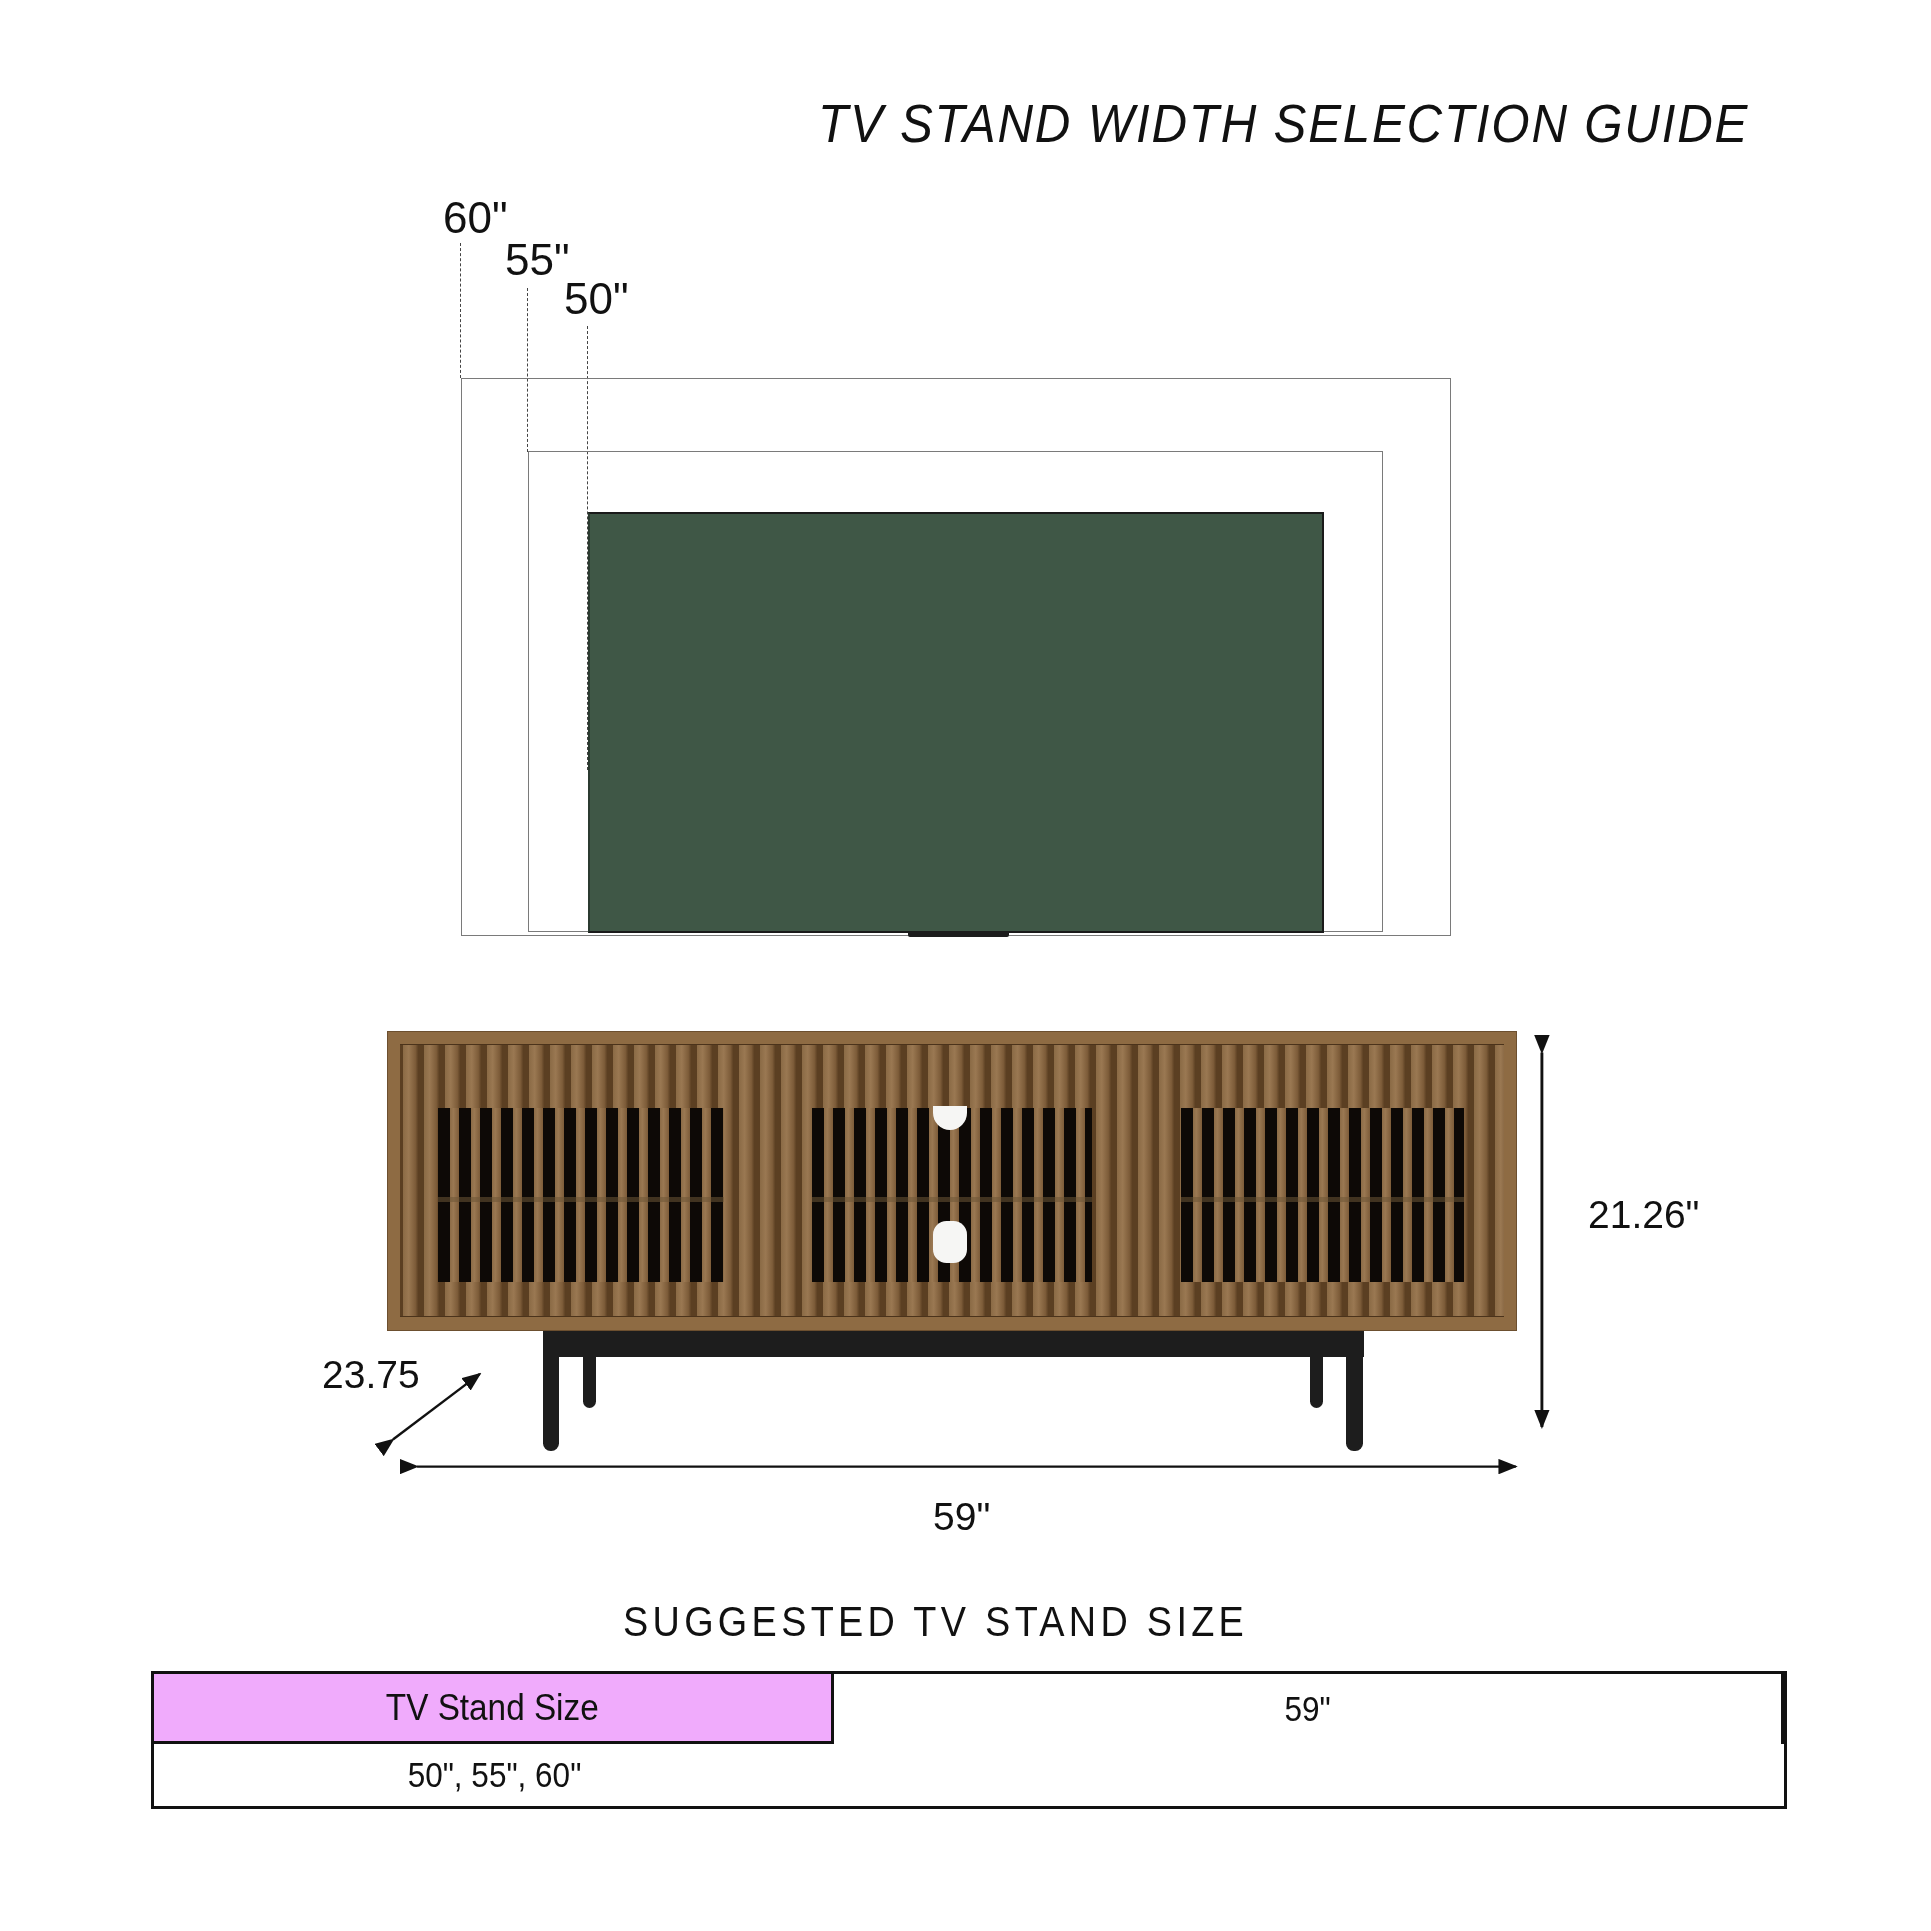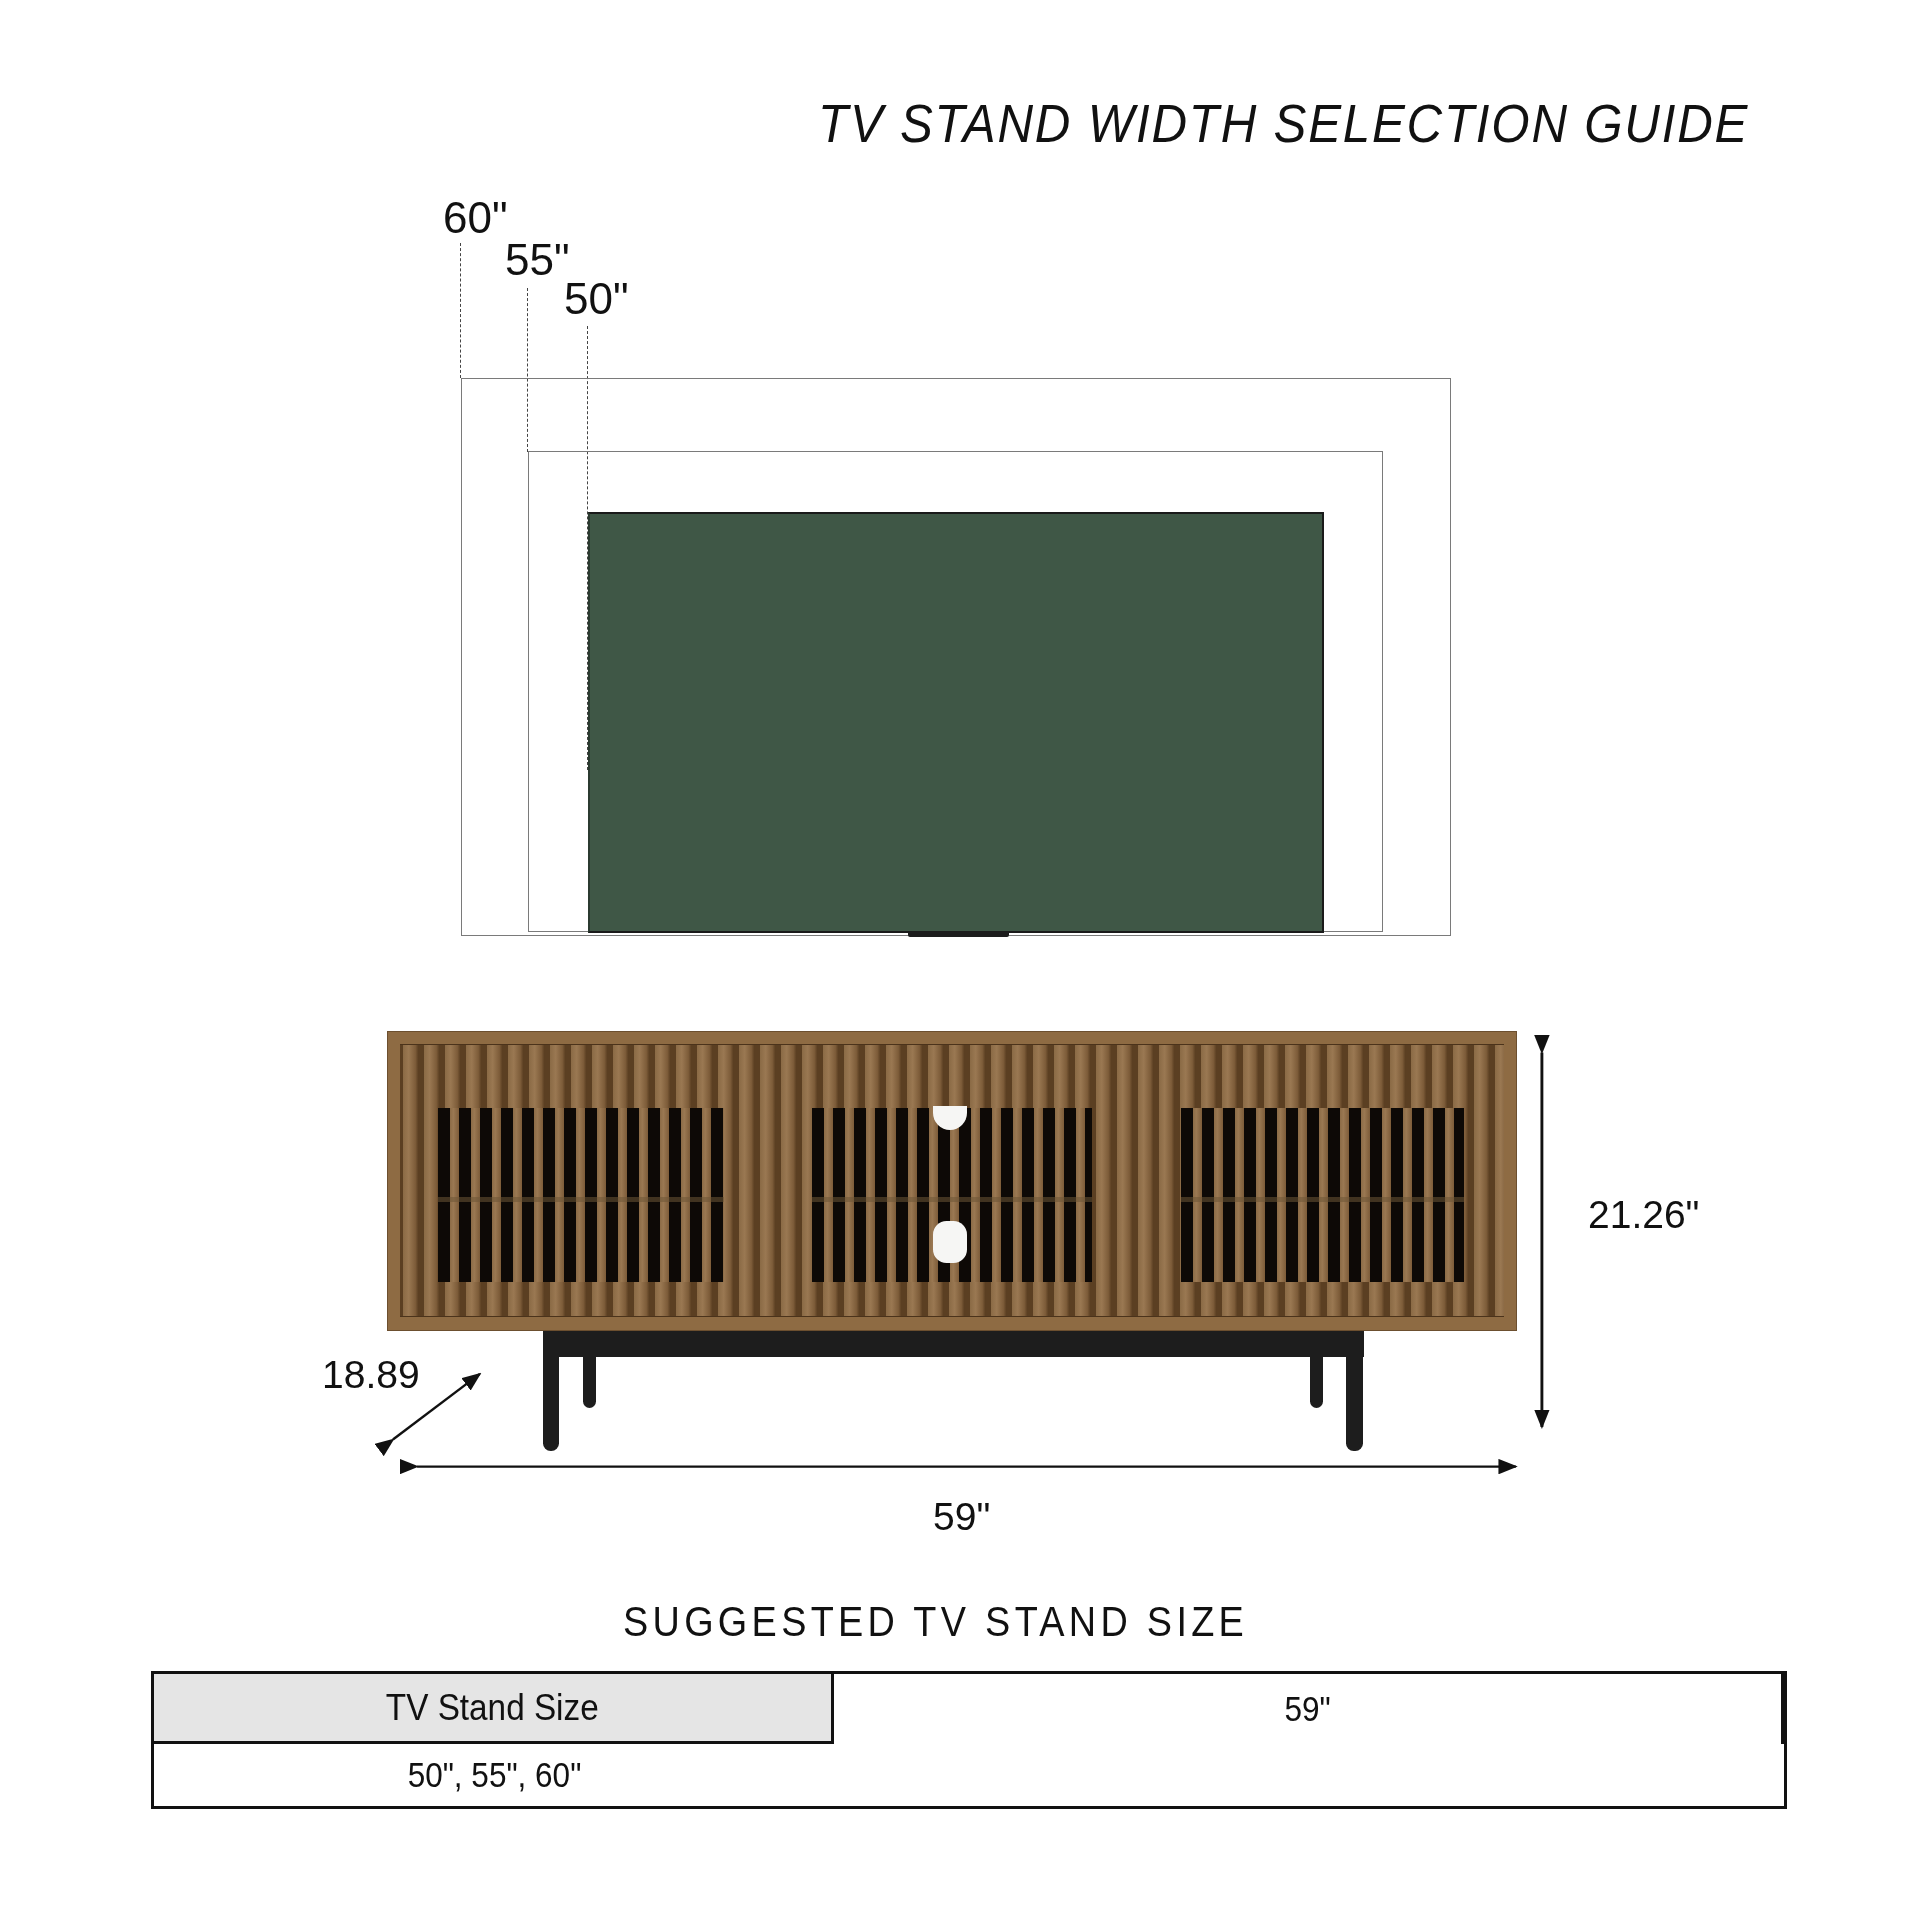--- a/index.html
+++ b/index.html
@@ -30,21 +30,21 @@
   .frame-bar { background: #1d1d1d; }
   .leg { background: #1d1d1d; border-radius: 0 0 7.7px 7.7px; }
 
   .dim-text { font-size: 39px; white-space: nowrap; color: #111; line-height: 1; }
   .subtitle { left: 623px; top: 1598px; font-size: 42px; letter-spacing: 4.8px; white-space: nowrap;
               transform: scaleX(0.9); transform-origin: left top; }
 
   .spec-table { left: 151px; top: 1671px; width: 1636px; height: 138px; border: 3.9px solid #111;
                 box-sizing: border-box; display: grid; grid-template-columns: 680px 1fr;
                 grid-template-rows: 70px 1fr; }
-  .th { background: #e5e5e5; display: flex; align-items: center; justify-content: center;
+  .th { background: #f0abfc; display: flex; align-items: center; justify-content: center;
         font-size: 37px; border-bottom: 3.9px solid #111; }
   .td { display: flex; align-items: center; justify-content: center; font-size: 35px; background: #fff; }
   .col1 { border-right: 3.9px solid #111; }
   .th span, .td span { transform: scaleX(0.9); display: inline-block; white-space: nowrap; }
 </style>
 </head>
 <body>
 
 <div class="abs title">TV STAND WIDTH SELECTION GUIDE</div>
 
@@ -94,21 +94,21 @@
     </marker>
   </defs>
 
   <line x1="1597" y1="1090" x2="1597" y2="1478" stroke="#111" stroke-width="3" marker-start="url(#ahs)" marker-end="url(#ahs)"></line>
 
   <line x1="432" y1="1519" x2="1570" y2="1519" stroke="#111" stroke-width="2.5" marker-start="url(#ahs)" marker-end="url(#ahs)"></line>
 
   <line x1="407" y1="1491" x2="497" y2="1423" stroke="#111" stroke-width="2.5" marker-start="url(#ahs)" marker-end="url(#ahs)"></line>
 </svg>
 
-<div class="abs dim-text" style="left:322px; top:1355px;">18.89</div>
+<div class="abs dim-text" style="left:322px; top:1355px;">23.75</div>
 <div class="abs dim-text" style="left:1588px; top:1195px;">21.26"</div>
 <div class="abs dim-text" style="left:933px; top:1497px;">59"</div>
 
 <div class="abs subtitle">SUGGESTED TV STAND SIZE</div>
 
 <div class="abs spec-table">
   <div class="th col1">
       <span>TV Stand Size</span>
     </div>
   <div class="td col1">

